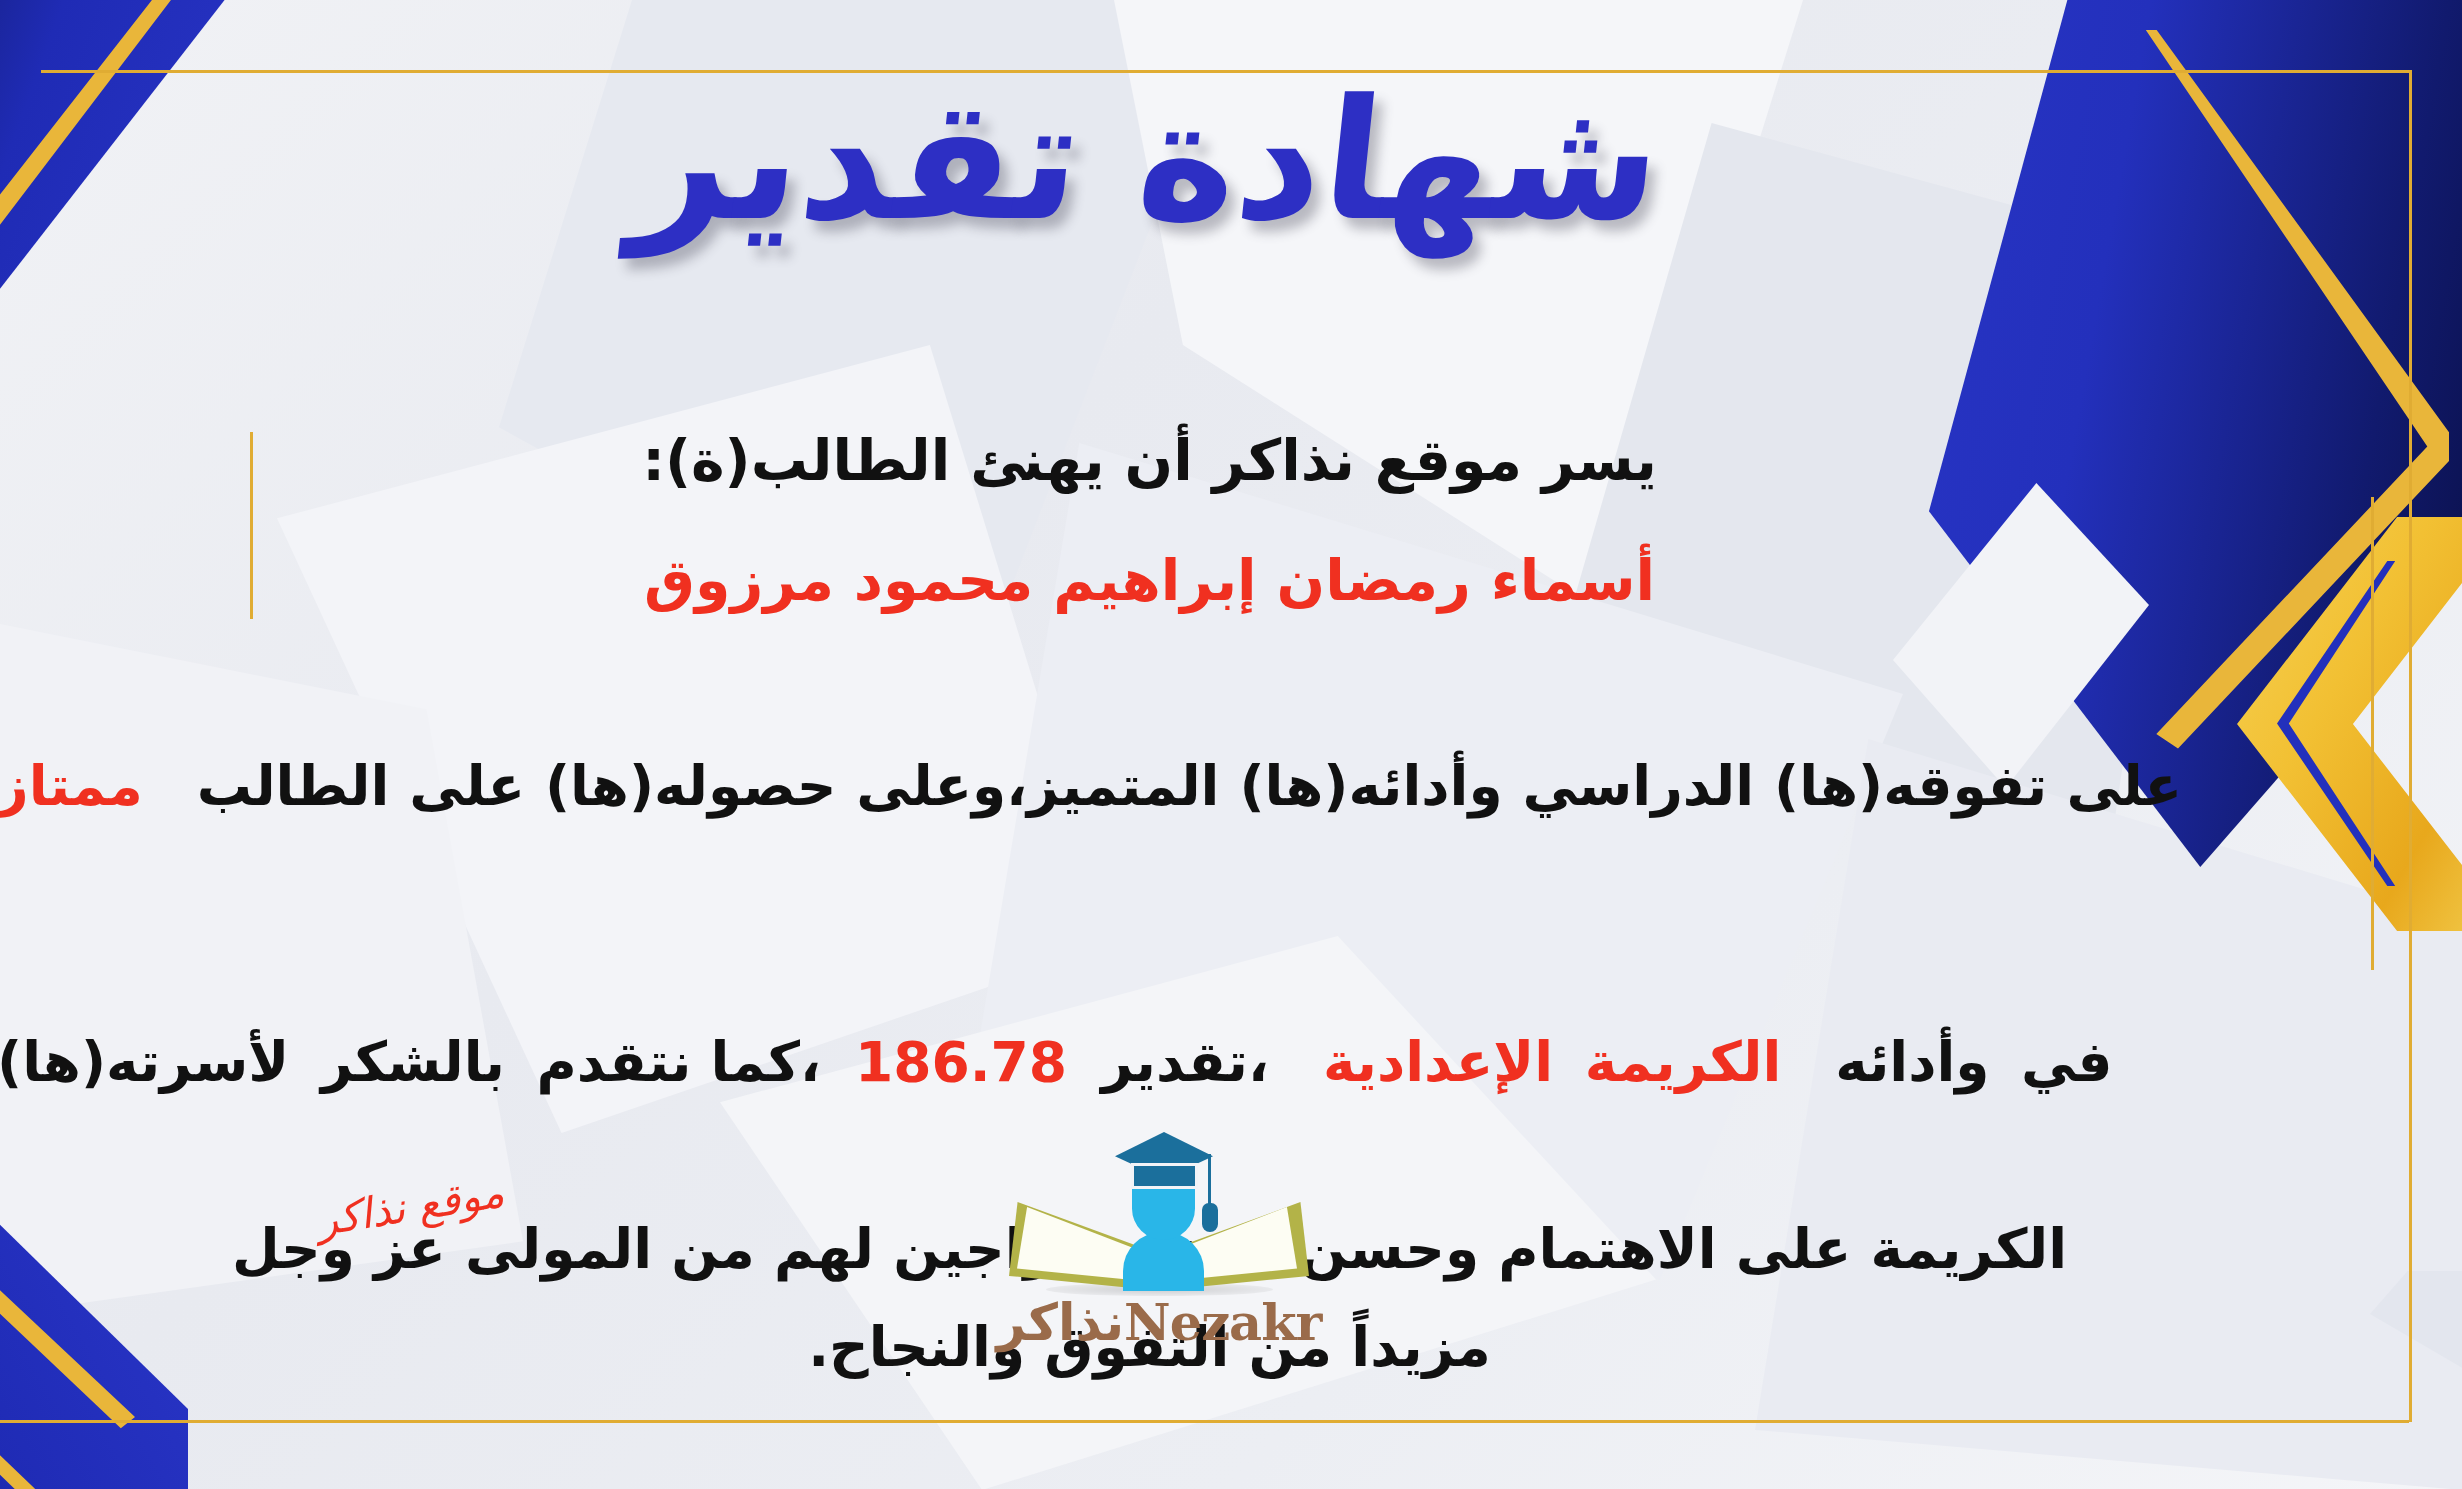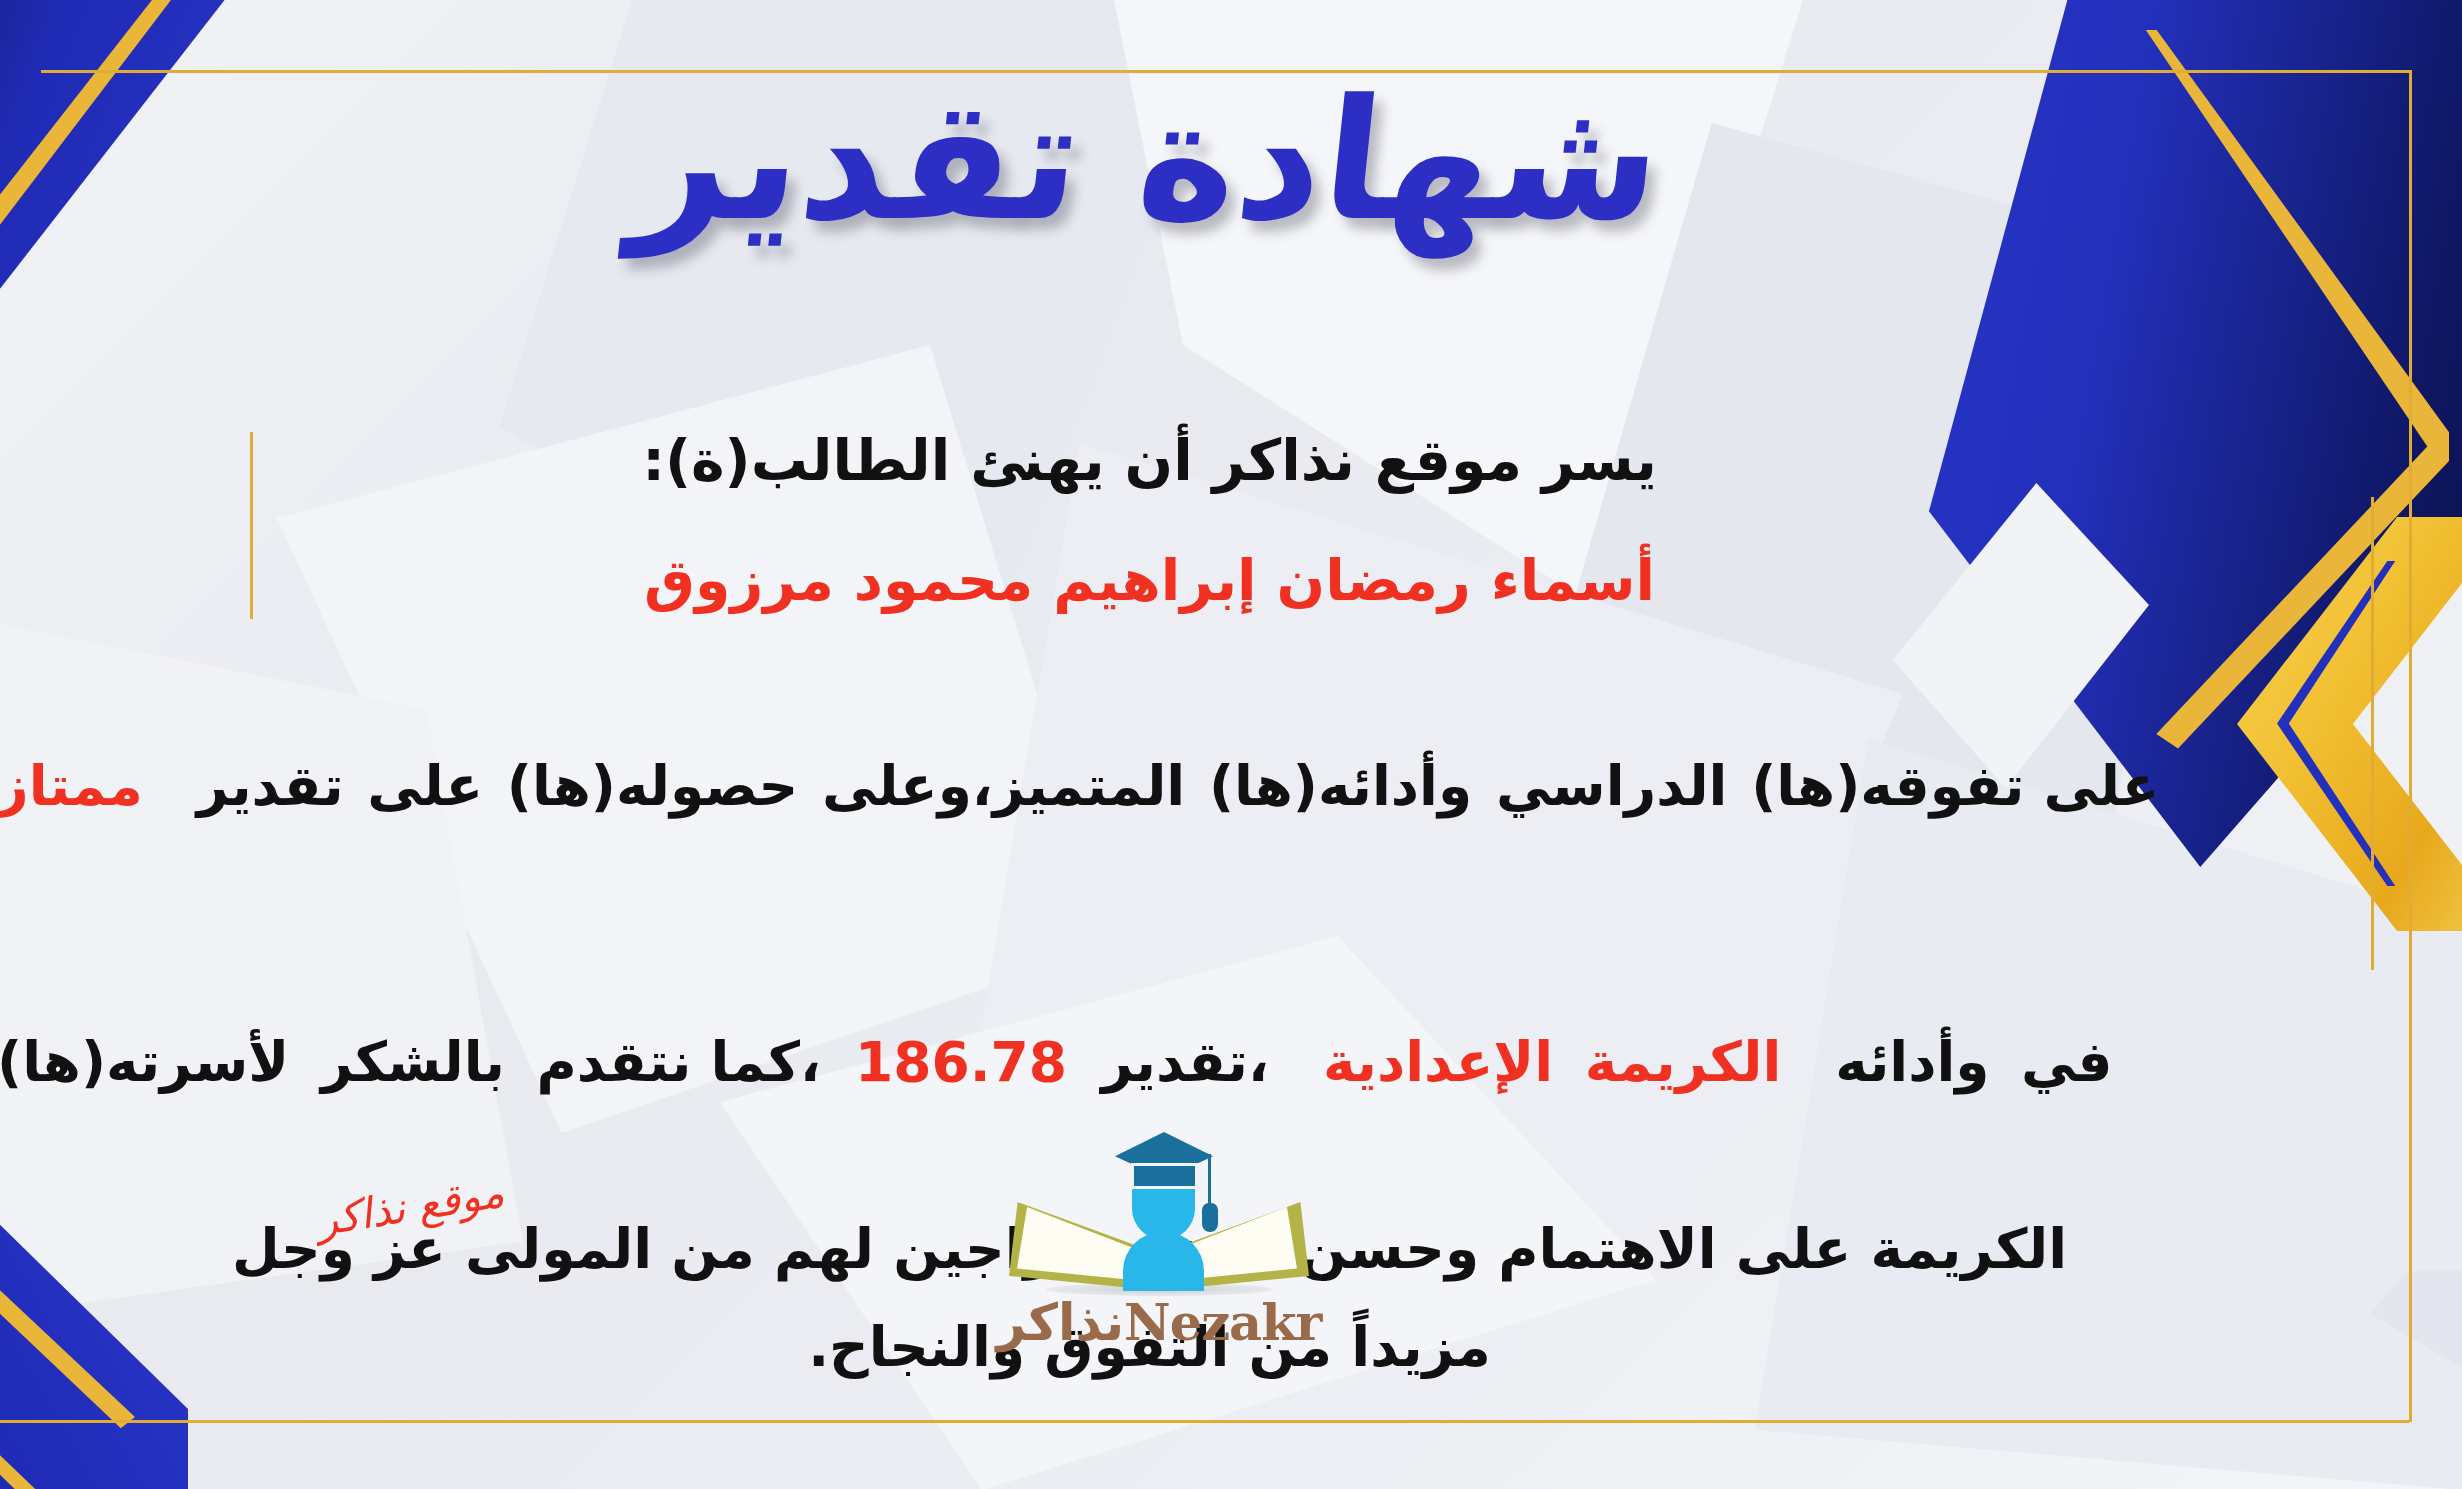--- a/index.html
+++ b/index.html
@@ -310,21 +310,21 @@
 
   <div class="title">شهادة تقدير</div>
 
   <div class="body">
 
     <div class="line line-intro">يسر موقع نذاكر أن يهنئ الطالب(ة):</div>
 
     <div class="line line-name">أسماء رمضان إبراهيم محمود مرزوق</div>
 
     <div class="line line-wide">
-      <span>على تفوقه(ها) الدراسي وأدائه(ها) المتميز،وعلى حصوله(ها) على تقدير</span><span class="gap-md"></span><span class="hl-red">ممتاز</span>
+      <span>على تفوقه(ها) الدراسي وأدائه(ها) المتميز،وعلى حصوله(ها) على الطالب</span><span class="gap-md"></span><span class="hl-red">ممتاز</span>
     </div>
 
     <div class="line line-wide">
       <span>في وأدائه</span><span class="gap-md"></span><span class="hl-red">الكريمة الإعدادية</span><span class="gap-md"></span><span>،تقدير</span><span class="gap-sm"></span><span class="hl-red">186.78</span><span class="gap-sm"></span><span>،كما نتقدم بالشكر لأسرته(ها)</span>
     </div>
 
     <div class="line">الكريمة على الاهتمام وحسن المتابعة،راجين لهم من المولى عز وجل</div>
 
     <div class="line">مزيداً من التفوق والنجاح.</div>
   </div>

